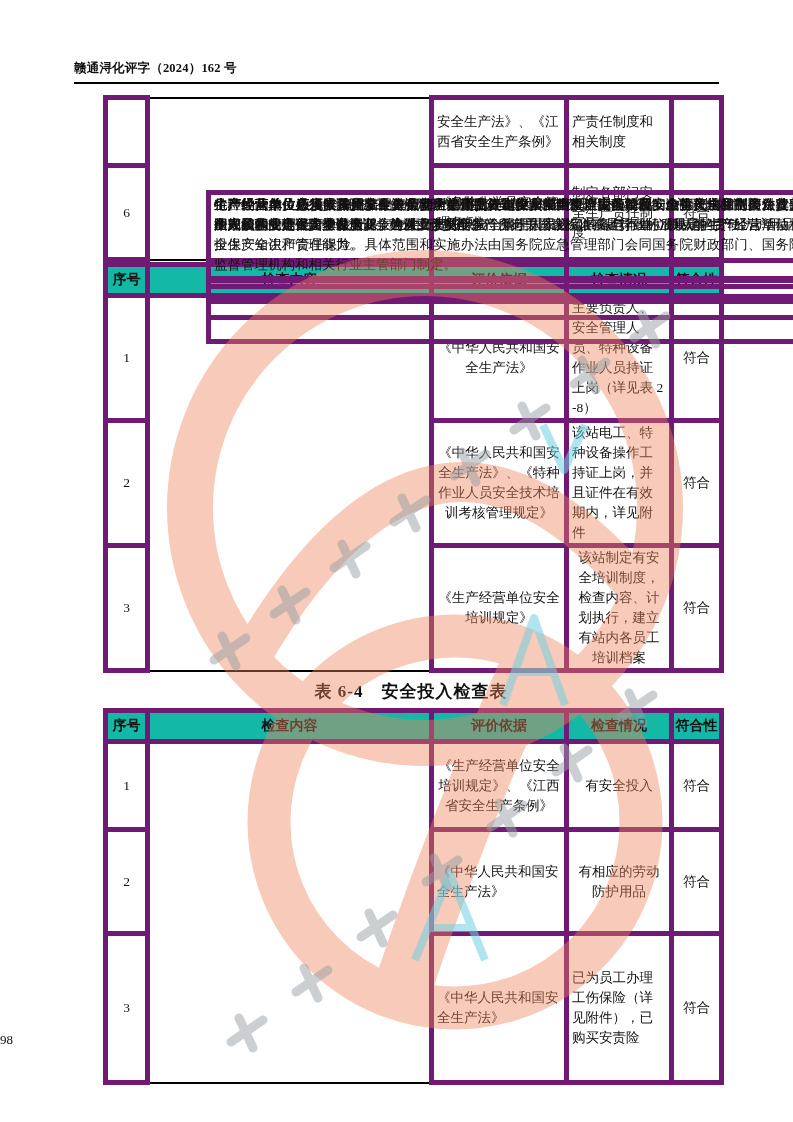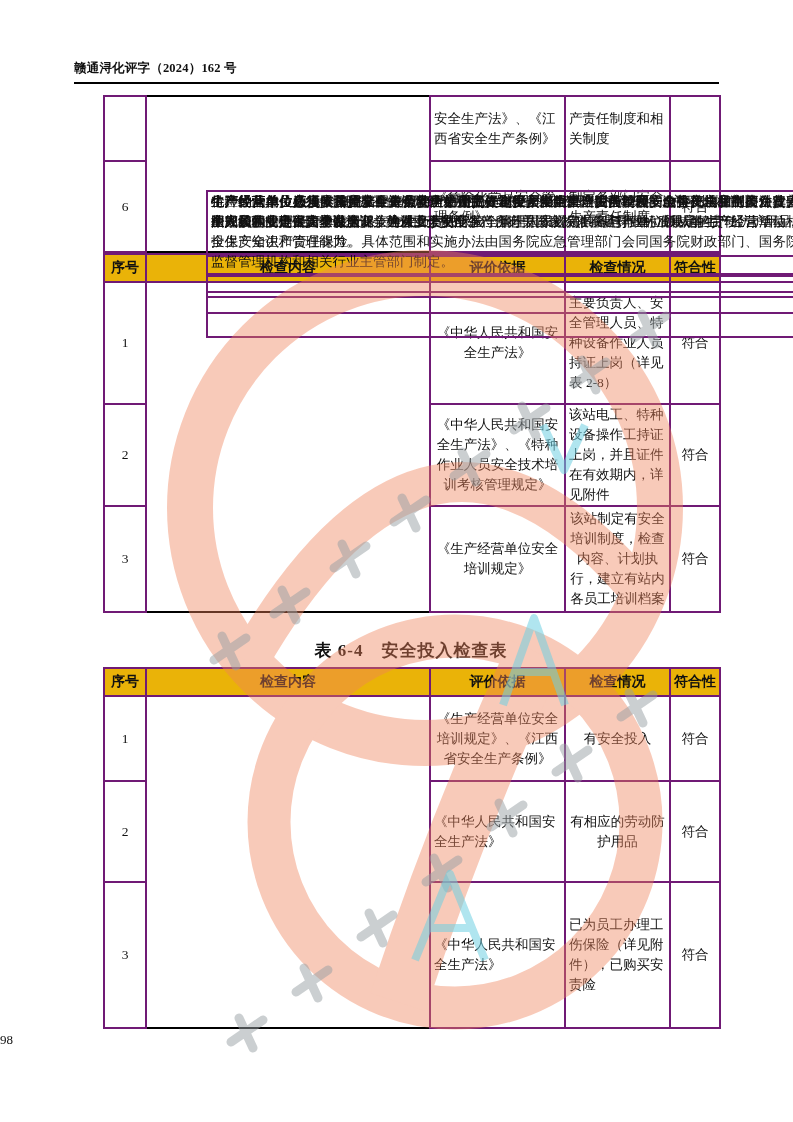--- a/index.html
+++ b/index.html
@@ -6,35 +6,35 @@
   body{width:793px;height:1122px;position:relative;background:#ffffff;
        font-family:"Liberation Serif","DejaVu Serif",serif;color:#111;overflow:hidden}
 
   .running-head{position:absolute;top:60px;left:74px;width:645px;display:flex;
     justify-content:space-between;align-items:flex-end;font-weight:700;font-size:12.5px;
     border-bottom:2.5px solid #000;padding-bottom:5px;letter-spacing:.2px}
 
   .content{position:absolute;left:103px;top:95px;width:616px}
 
   table.doc{border-collapse:collapse;width:100%;table-layout:fixed;border:2px solid #000}
-  .doc td,.doc th{border:2px solid #701a75;font-size:13.5px;line-height:20px;
+  .doc td,.doc th{border:5px solid #701a75;font-size:13.5px;line-height:20px;
     padding:0 3px;vertical-align:middle;word-break:break-all}
-  .doc th{background:#eab308;font-weight:700;font-size:14px;padding:0;text-align:center}
+  .doc th{background:#14b8a6;font-weight:700;font-size:14px;padding:0;text-align:center}
   tr.rhead>th{height:26px}
   tr.ra>td{height:63px} tr.rb>td{height:89px}
   tr.rc>td{height:120px} tr.rd>td{height:81px} tr.re>td{height:104px}
   tr.rf>td{height:83px} tr.rg>td{height:99px} tr.rh>td{height:144px}
 
   td.no,td.conf{text-align:center}
   td.content{text-align:justify;white-space:pre-line}
   td.basis,td.situation{text-align:center}
   td.tl{text-align:left}
 
   .table-title{text-align:center;font-weight:700;font-size:17px;margin:4px 0;letter-spacing:1px}
-  .mt64{margin-top:26px;margin-bottom:5px}
+  .mt64{margin-top:7px;margin-bottom:5px}
 
   .page-number{position:absolute;top:1032px;left:0;width:100%;text-align:left;font-size:13px}
 
   .watermark{position:absolute;left:0;top:0;width:793px;height:1122px;pointer-events:none;z-index:9}
 </style>
 </head>
 <body>
 
 <div>
 

